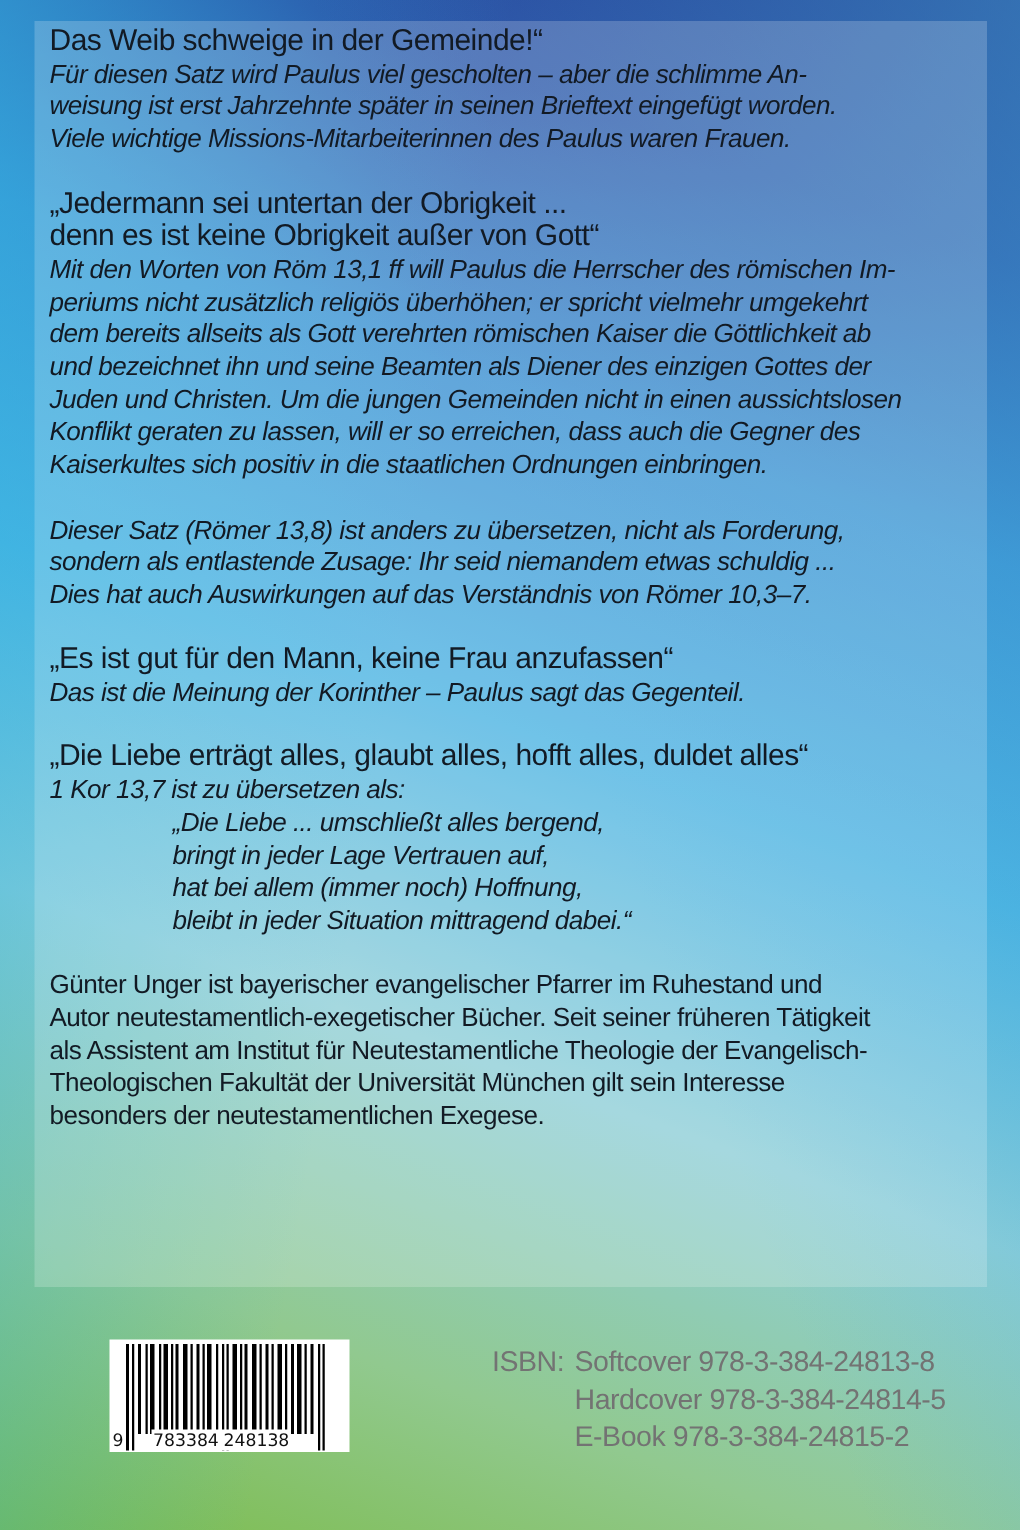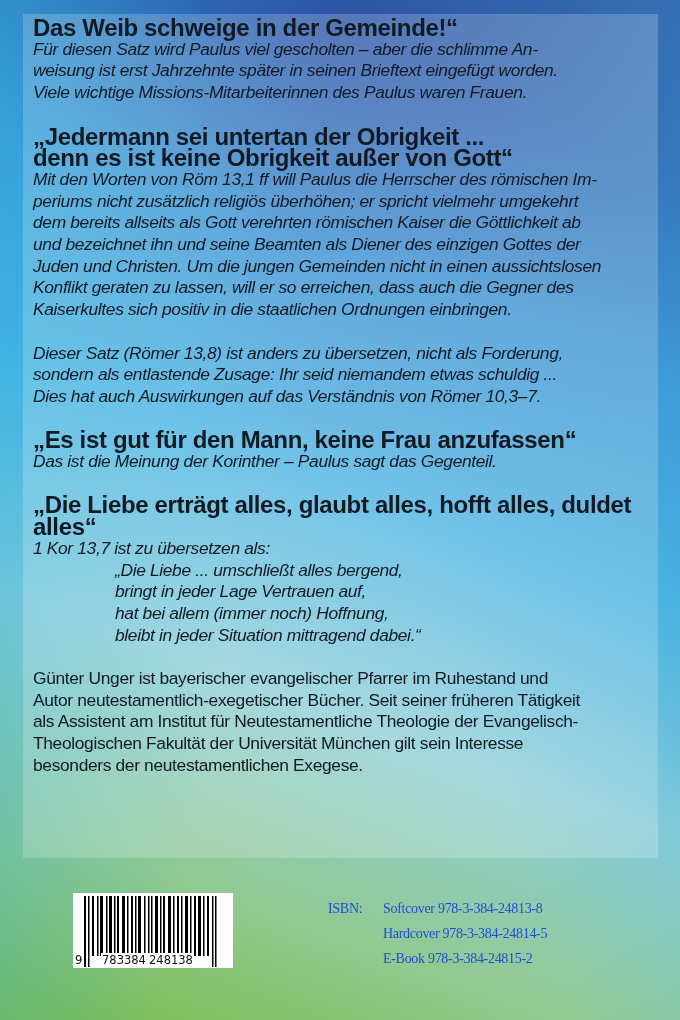--- a/index.html
+++ b/index.html
@@ -25,40 +25,40 @@
   .panel {
     position: absolute; left: 23px; top: 14px; width: 635px; height: 844px;
     background: rgba(255,255,255,0.2);
   }
   .content {
     position: absolute; left: 33px; top: 17px; width: 620px;
     font-size: 17.4px; line-height: 21.7px;
     letter-spacing: -0.35px;
   }
   .block { margin: 0; }
-  .heading { display: block; font-style: normal; font-size: 24px; font-weight: bold; }
+  .heading { display: block; font-style: normal; font-size: 20px; }
   .italic { display: block; font-style: italic; }
   .gap { height: 21.7px; }
   .indent { padding-left: 82px; }
   .bio { display: block; font-style: normal; }
 
   .barcode {
     position: absolute; left: 73px; top: 893px; width: 160px; height: 75px;
     background: #fff;
   }
   .barcode svg { position: absolute; left: 0; top: 0; }
   .bc-digits {
     position: absolute; bottom: 1px; left: 0; width: 160px; height: 14px;
     font-family: "DejaVu Sans", sans-serif; font-size: 11.5px; line-height: 14px; color: #111;
   }
   .bc-digits span { position: absolute; background: #fff; padding: 0 1px; }
 
   .isbn {
     position: absolute; left: 328px; top: 896px;
-    font-size: 14px; line-height: 25px; color: #1d4ed8; letter-spacing: -0.3px; font-family: Liberation Serif, serif;
+    font-size: 19px; line-height: 25px; color: #737373; letter-spacing: -0.3px;
   }
   .isbn-row { display: flex; }
   .isbn-label { width: 55px; }
   .isbn-row.sub { padding-left: 55px; }
 </style>
 </head>
 <body>
 
 <div class="bg"></div>
 <div class="panel"></div>

